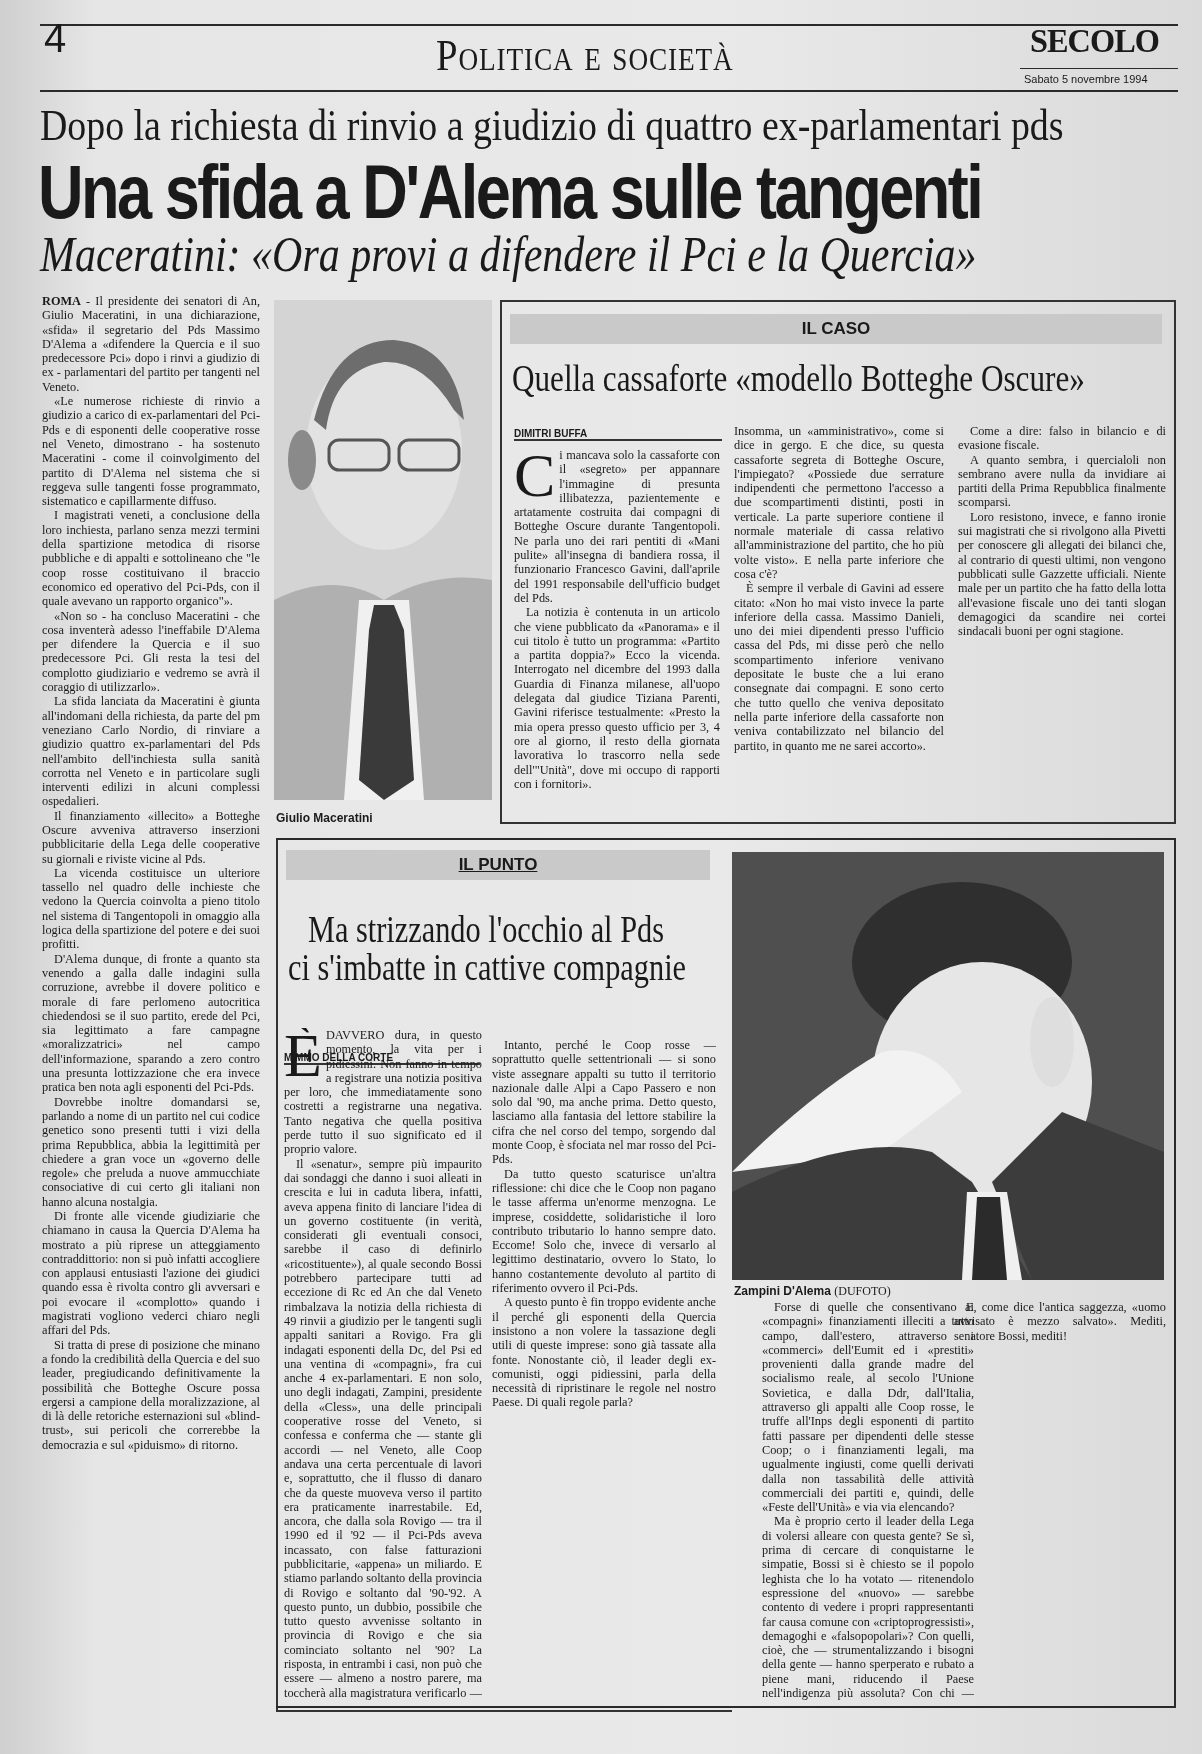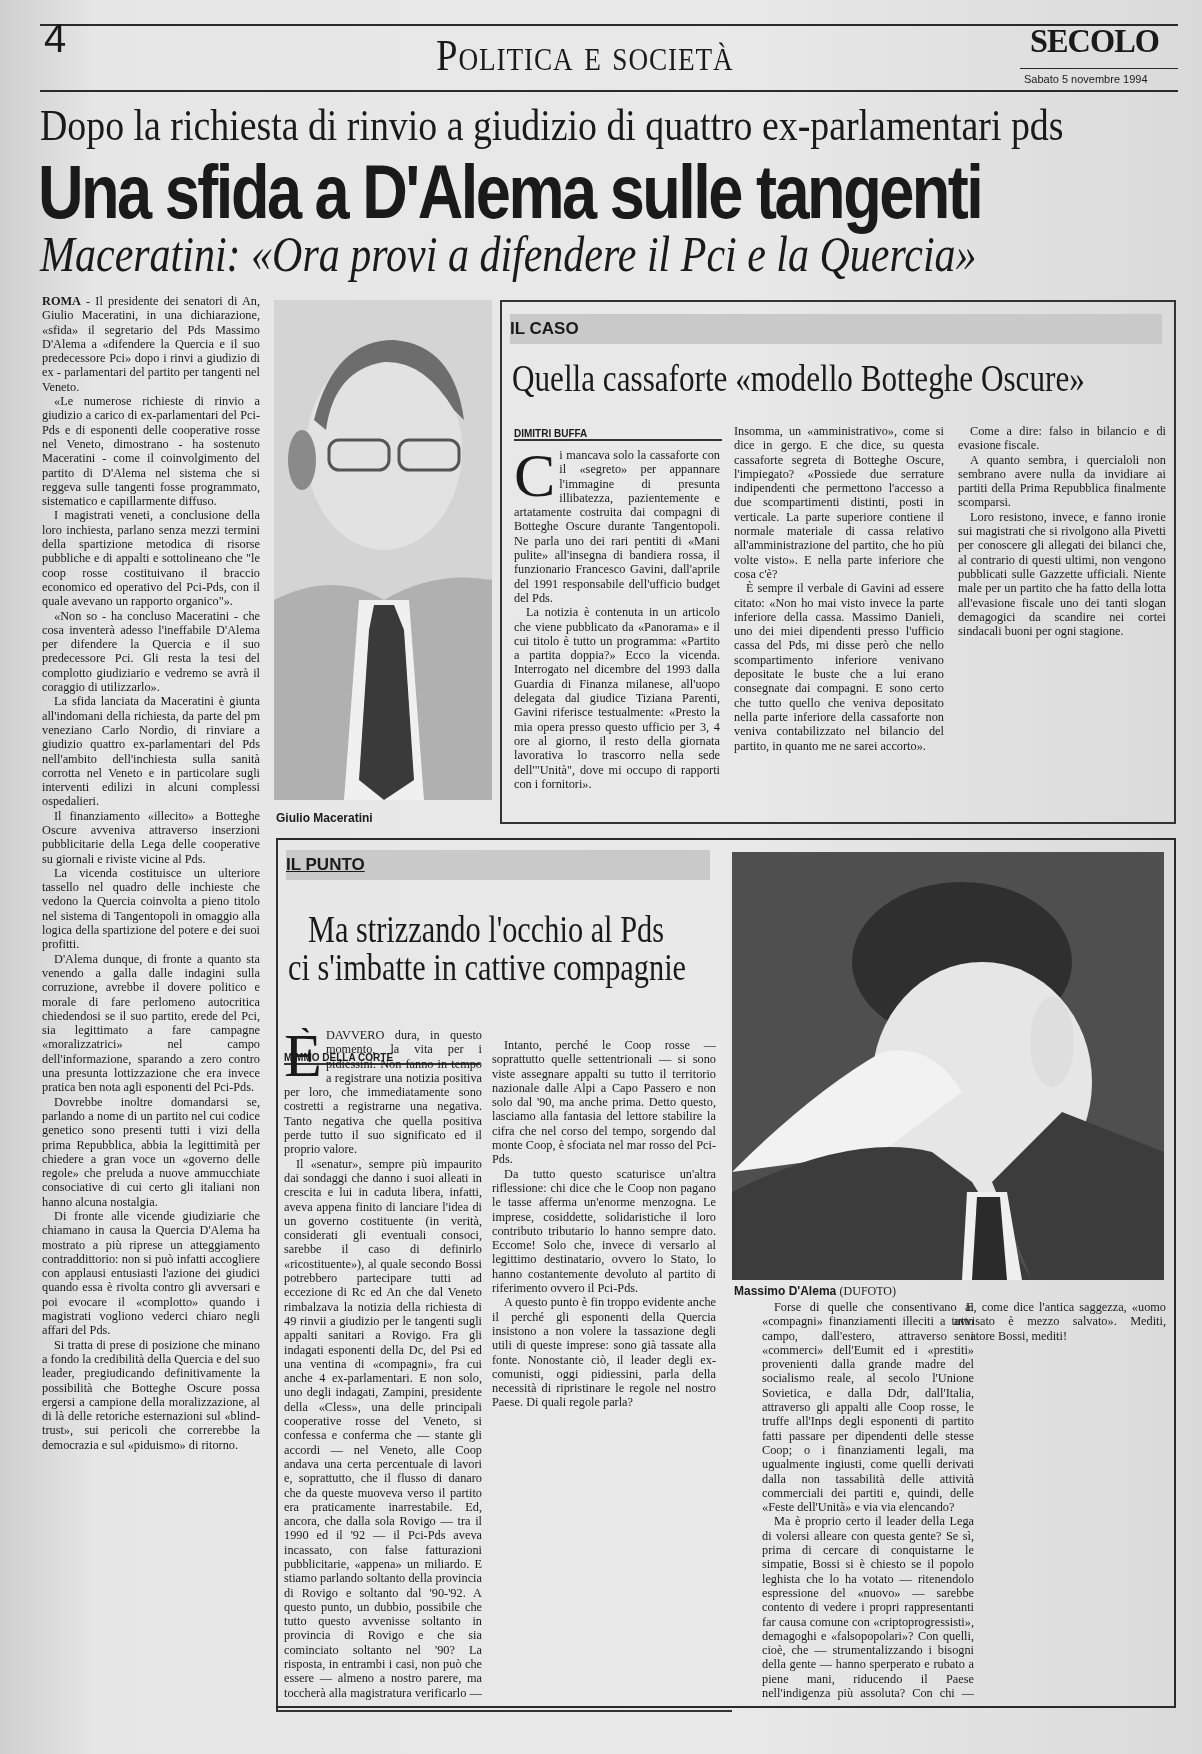--- a/index.html
+++ b/index.html
@@ -22,21 +22,21 @@
   .col { position: absolute; font-size: 12.3px; line-height: 14.3px; text-align: justify; }
   .col p { margin: 0; text-indent: 12px; }
   .col p.first { text-indent: 0; }
   .dateline { font-weight: bold; }
 
   .photo { position: absolute; overflow: hidden; }
   .caption { position: absolute; font-size: 12px; font-weight: bold; font-family: "Liberation Sans", sans-serif; }
   .caption .credit { font-weight: normal; font-family: "Liberation Serif", serif; }
 
   .box { position: absolute; border: 2px solid #333; }
-  .box-tag { position: absolute; background: #c9c9c9; font-family: "Liberation Sans", sans-serif; font-weight: bold; font-size: 17px; }
+  .box-tag { position: absolute; background: #c9c9c9; font-family: "Liberation Sans", sans-serif; font-weight: bold; font-size: 17px; text-align: center; }
   .box-title { position: absolute; font-size: 38px; white-space: nowrap; transform: scaleX(0.82); transform-origin: left top; text-align: center; }
   .byline { position: absolute; font-family: "Liberation Sans", sans-serif; font-weight: bold; font-size: 10px; border-bottom: 2px solid #333; }
   .dropcap { float: left; font-size: 62px; line-height: 50px; margin: 2px 4px 0 0; }
 </style>
 </head>
 <body>
 
 <div class="page">
 
   <div class="rule" style="left:40px;top:24px;width:1138px;height:2px;"></div>
@@ -126,21 +126,21 @@
       <ellipse cx="250" cy="230" rx="110" ry="120" fill="#e6e6e6"></ellipse>
       <ellipse cx="320" cy="190" rx="22" ry="45" fill="#dedede"></ellipse>
       <path d="M0 320 Q80 240 150 200 Q200 190 230 240 L150 300 Z" fill="#f2f2f2"></path>
       <path d="M0 428 L0 340 Q120 280 200 300 L240 330 L300 428 Z" fill="#3c3c3c"></path>
       <path d="M260 330 L330 260 L432 300 L432 428 L300 428 Z" fill="#3c3c3c"></path>
       <path d="M235 340 L275 340 L290 428 L230 428 Z" fill="#f0f0f0"></path>
       <path d="M245 345 L268 345 L275 428 L240 428 Z" fill="#2b2b2b"></path>
     </svg>
   </div>
   <div class="caption" style="left:734px;top:1284px;">
-    <span>Massimo D'Alema</span>
+    <span>Zampini D'Alema</span>
     <span class="credit">(DUFOTO)</span>
   </div>
 
   <div class="col it" style="left:762px;top:1300px;width:212px;height:400px;overflow:hidden;">
     <p>Forse di quelle che consentivano ai «compagni» finanziamenti illeciti a tutto campo, dall'estero, attraverso i «commerci» dell'Eumit ed i «prestiti» provenienti dalla grande madre del socialismo reale, al secolo l'Unione Sovietica, e dalla Ddr, dall'Italia, attraverso gli appalti alle Coop rosse, le truffe all'Inps degli esponenti di partito fatti passare per dipendenti delle stesse Coop; o i finanziamenti legali, ma ugualmente ingiusti, come quelli derivati dalla non tassabilità delle attività commerciali dei partiti e, quindi, delle «Feste dell'Unità» e via via elencando?</p>
     <p>Ma è proprio certo il leader della Lega di volersi alleare con questa gente? Se sì, prima di cercare di conquistarne le simpatie, Bossi si è chiesto se il popolo leghista che lo ha votato — ritenendolo espressione del «nuovo» — sarebbe contento di vedere i propri rappresentanti far causa comune con «criptoprogressisti», demagoghi e «falsopopolari»? Con quelli, cioè, che — strumentalizzando i bisogni della gente — hanno sperperato e rubato a piene mani, riducendo il Paese nell'indigenza più assoluta? Con chi — spartendosi grandi e piccoli lavori pubblici, grandi e piccoli affari — ha costretto centinaia di piccole e medie imprese a chiudere i battenti ed a gettare sul lastrico migliaia di lavoratori? La favola del lupo cattivo che intende mangiarsi le pecorelle, ovvero del rischio del fascismo che potrebbe ritornare, ha fatto il suo tempo. La gente non ci crede più. Ha capito benissimo che dietro questa menzogna, per oltre quarant'anni, si sono nascosti ladri e speculatori della peggiore specie. A questo squallore gli italiani hanno detto basta e non perdonerebbero chi — gridando ad un pericolo che non esiste — osasse rimetterli in corsa, perché così facendo, rimetterebbe in discussione il futuro dell'Italia.</p>
   </div>
   <div class="col it" style="left:954px;top:1300px;width:212px;height:400px;overflow:hidden;">
     <p>E, come dice l'antica saggezza, «uomo avvisato è mezzo salvato». Mediti, senatore Bossi, mediti!</p>
   </div>

